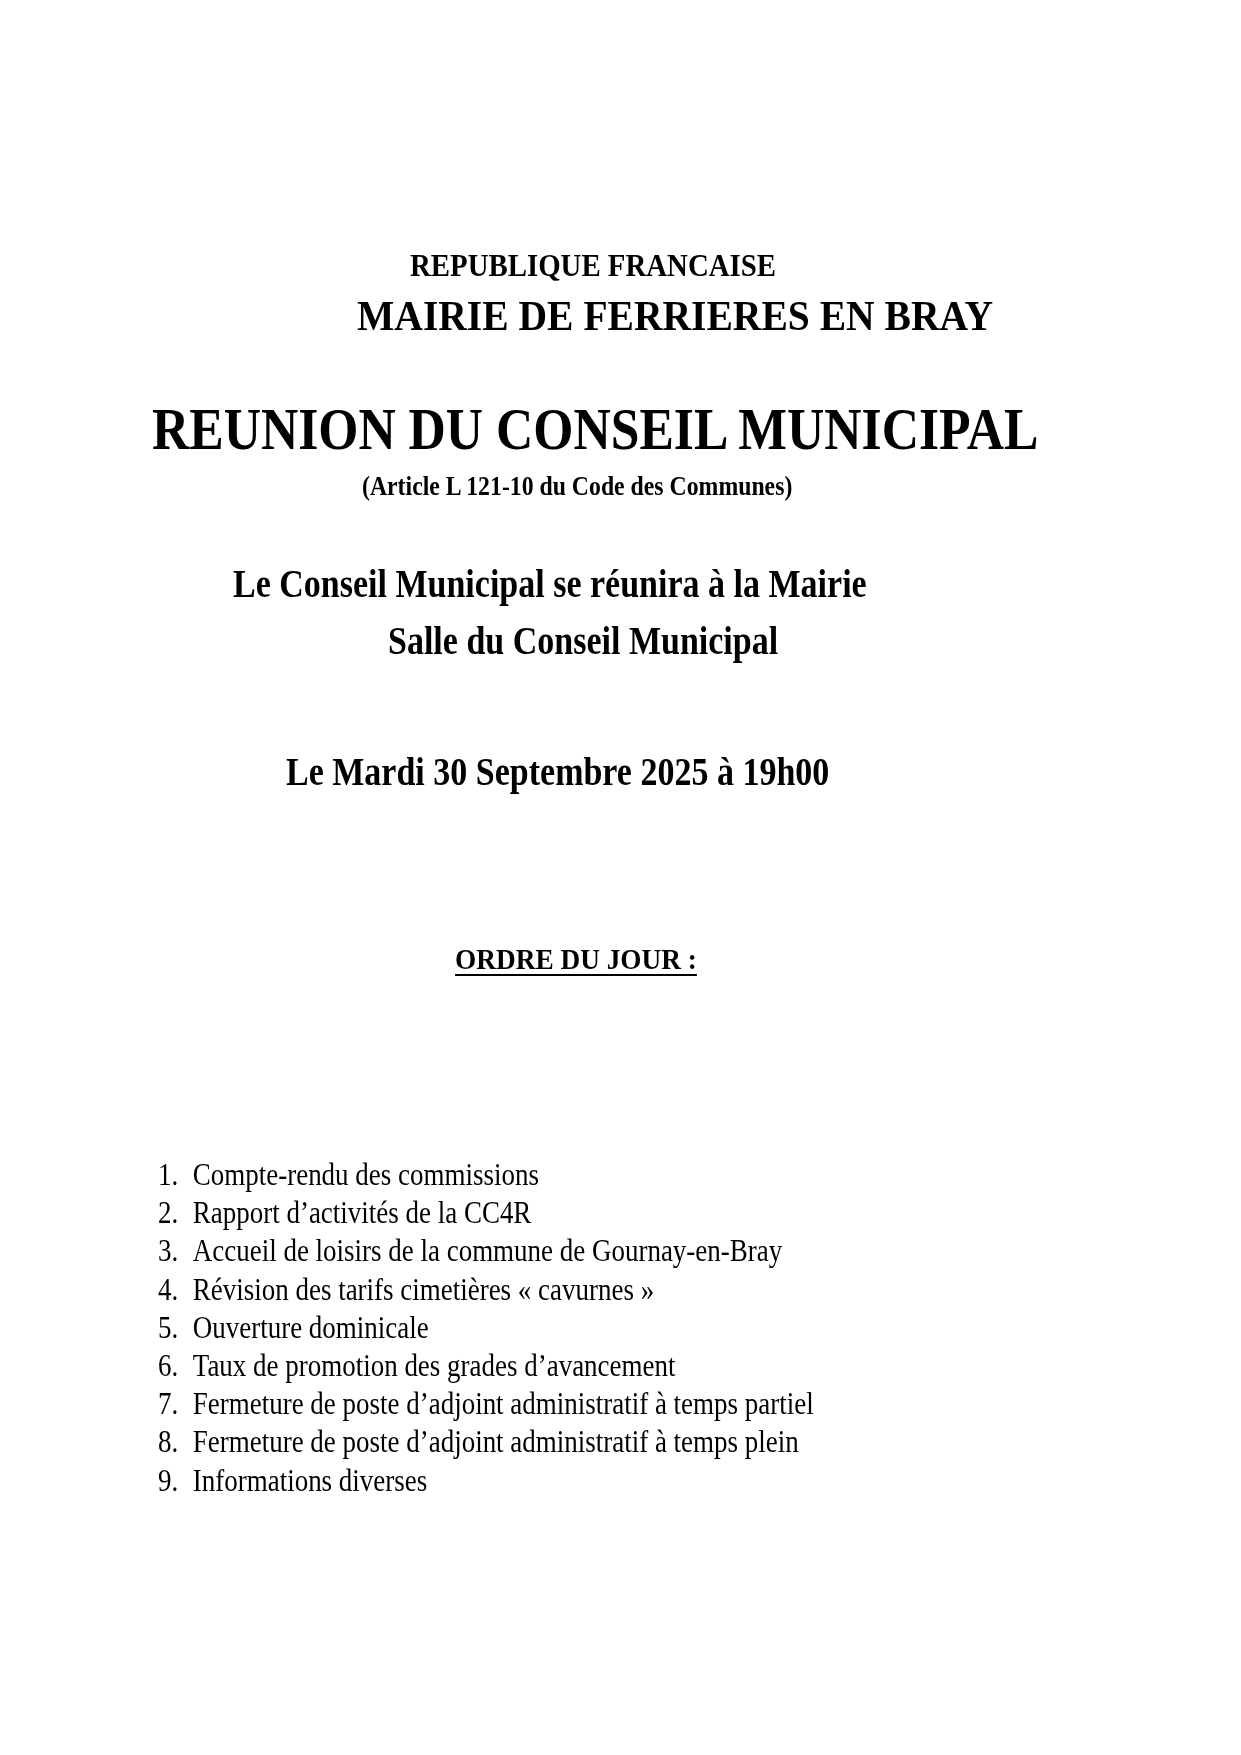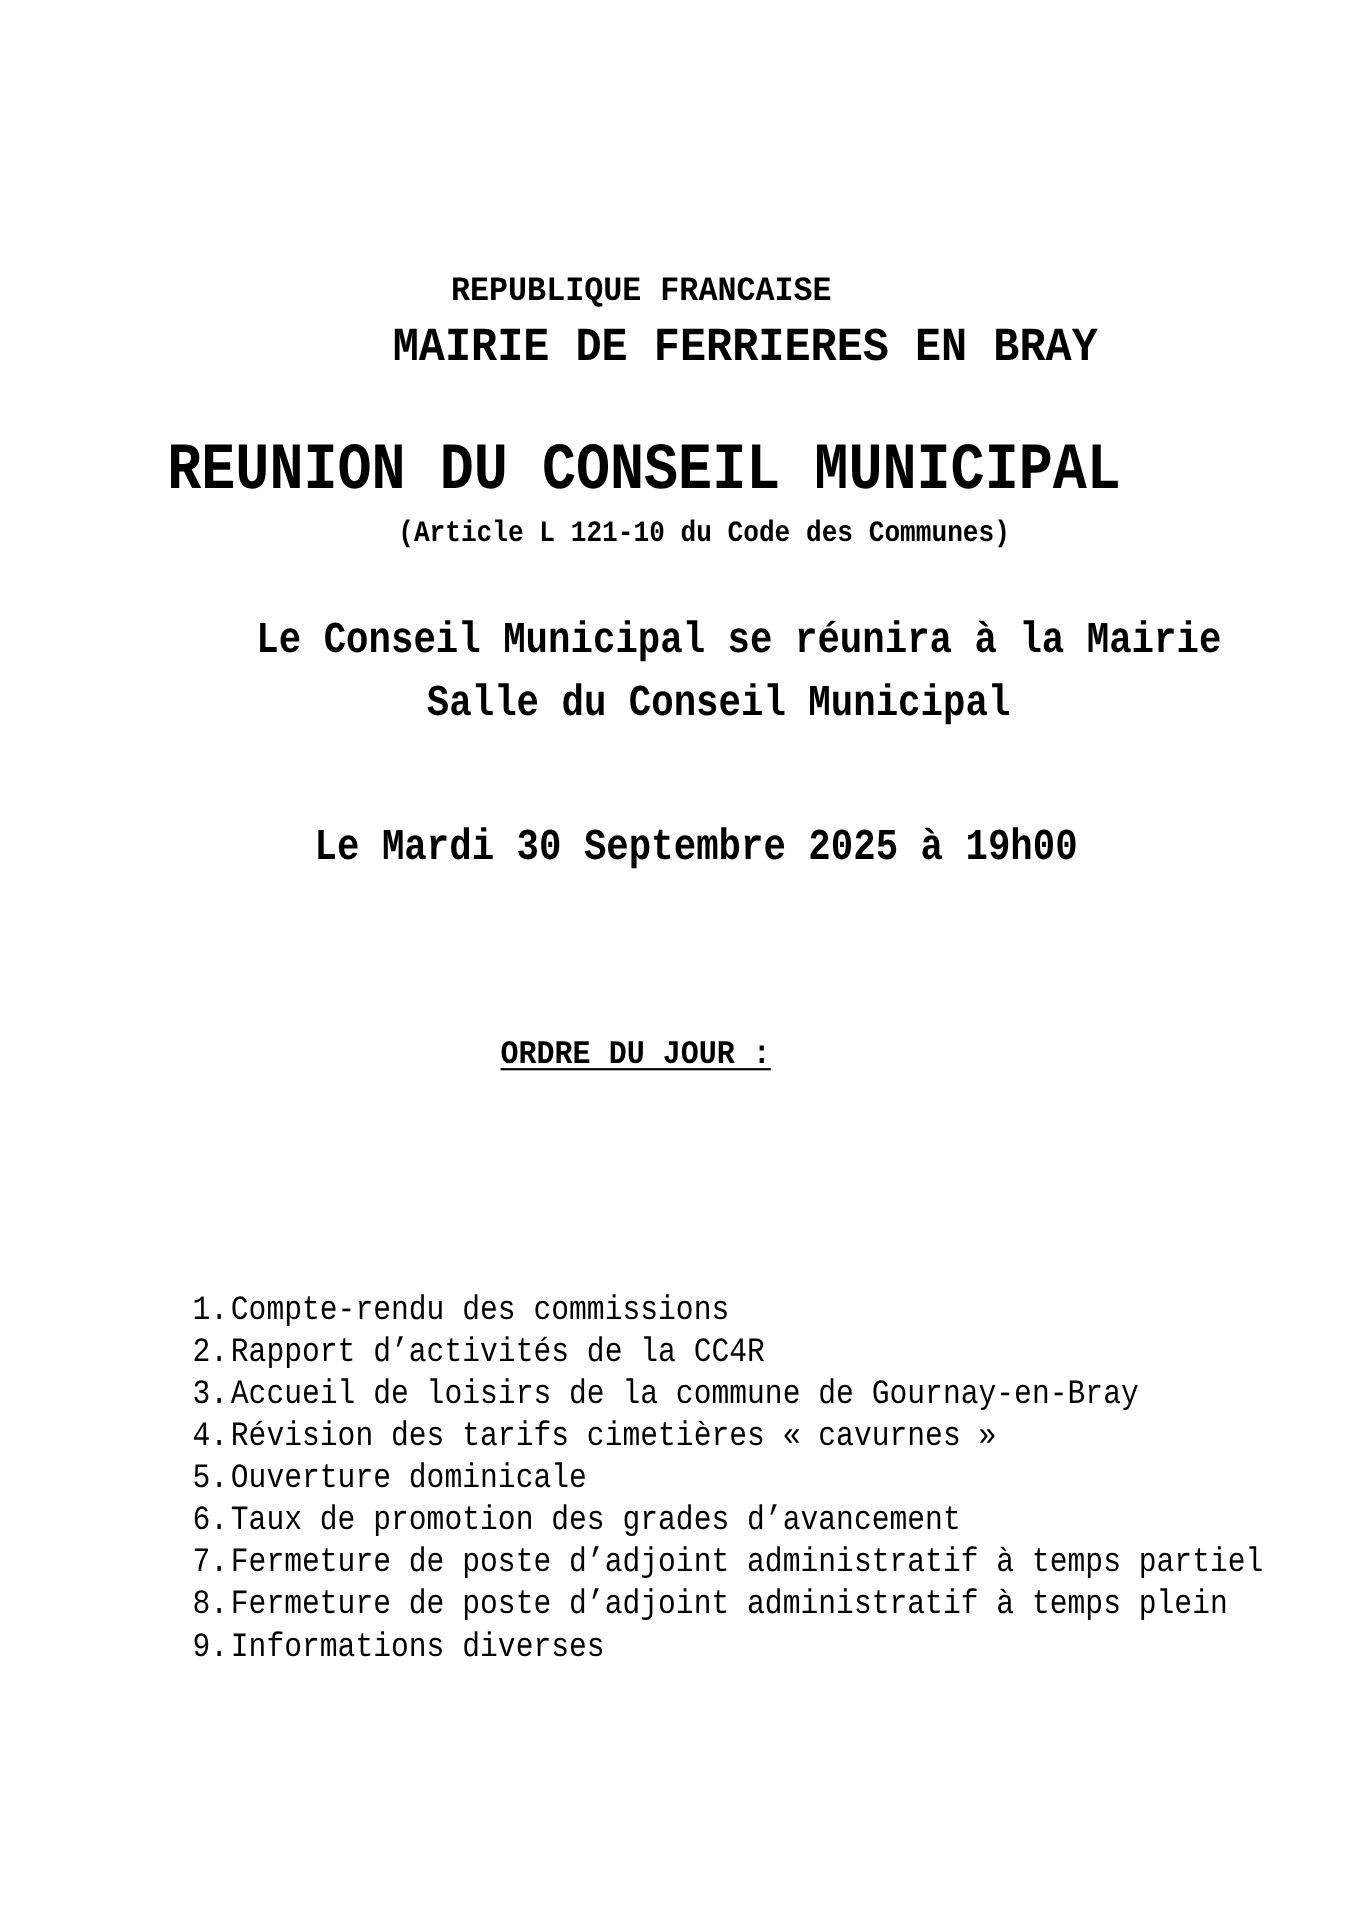--- a/index.html
+++ b/index.html
@@ -1,28 +1,28 @@
 <!DOCTYPE html>
 <html><head>
 <meta charset="utf-8">
 <style>
   html, body { margin: 0; padding: 0; background: #ffffff; }
   body { width: 1241px; height: 1755px; position: relative; overflow: hidden; }
-  .page { position: absolute; left: 0; top: 0; width: 1241px; height: 1755px; background: #ffffff; color: #000000; font-family: Liberation Mono, monospace; }
+  .page { position: absolute; left: 0; top: 0; width: 1241px; height: 1755px; background: #ffffff; color: #000000; font-family: Liberation Serif, serif; }
   .line { position: absolute; white-space: nowrap; line-height: 1; transform-origin: left top; }
   .bold { font-weight: bold; }
   #republique { top: 250px; left: 410px; font-size: 31px; transform: scaleX(0.93); }
   #mairie { top: 294px; left: 357px; font-size: 43px; transform: scaleX(0.92); }
   #titre { top: 399px; left: 152px; font-size: 60px; transform: scaleX(0.86); }
   #article { top: 473px; left: 362px; font-size: 27px; transform: scaleX(0.88); }
   #conseil1 { top: 564px; left: 233px; font-size: 40px; transform: scaleX(0.85); }
   #conseil2 { top: 621px; left: 388px; font-size: 40px; transform: scaleX(0.85); }
   #date { top: 752px; left: 286px; font-size: 40px; transform: scaleX(0.85); }
   #ordre { top: 944px; left: 455px; font-size: 30px; transform: scaleX(0.91); text-decoration: underline; text-decoration-thickness: 2px; text-underline-offset: 5px; }
-  .agenda { position: absolute; left: 158px; top: 1156px; margin: 17px; padding: 0; list-style: none; }
+  .agenda { position: absolute; left: 158px; top: 1156px; margin: 0; padding: 0; list-style: none; }
   .agenda li { position: relative; height: 38.2px; font-size: 31px; line-height: 38px; white-space: nowrap; transform: scaleX(0.87); transform-origin: left top; }
   .agenda .num { display: inline-block; width: 40px; }
 </style>
 </head>
 <body>
 
 <div class="page">
 
   <div id="republique" class="line bold">REPUBLIQUE FRANCAISE</div>
   <div id="mairie" class="line bold">MAIRIE DE FERRIERES EN BRAY</div>

